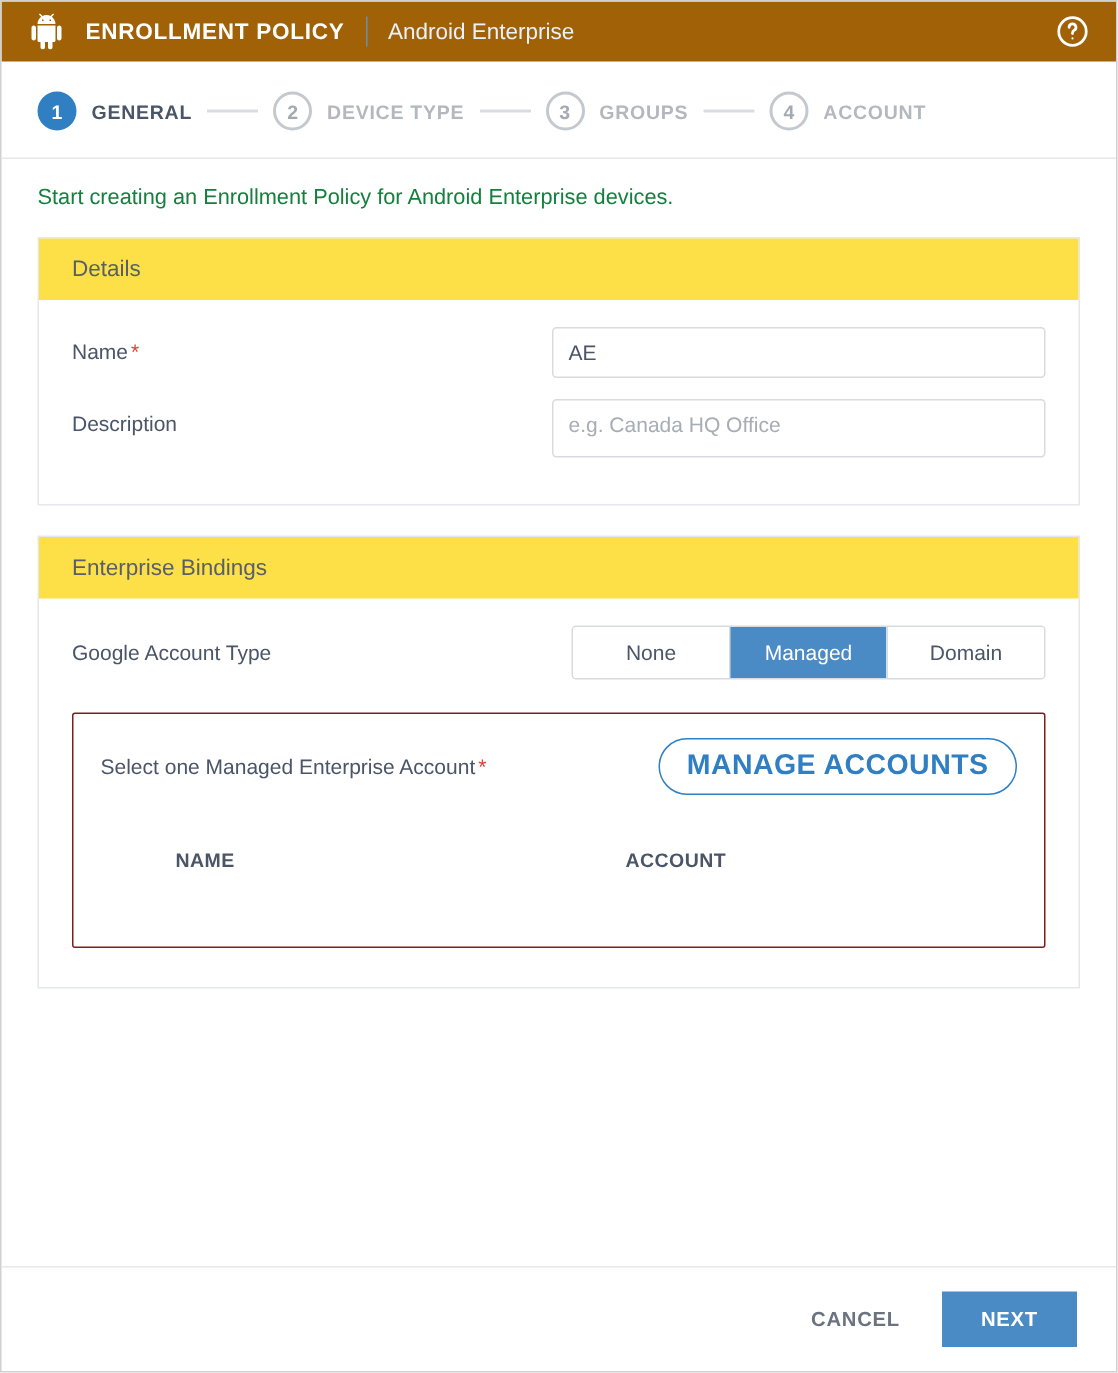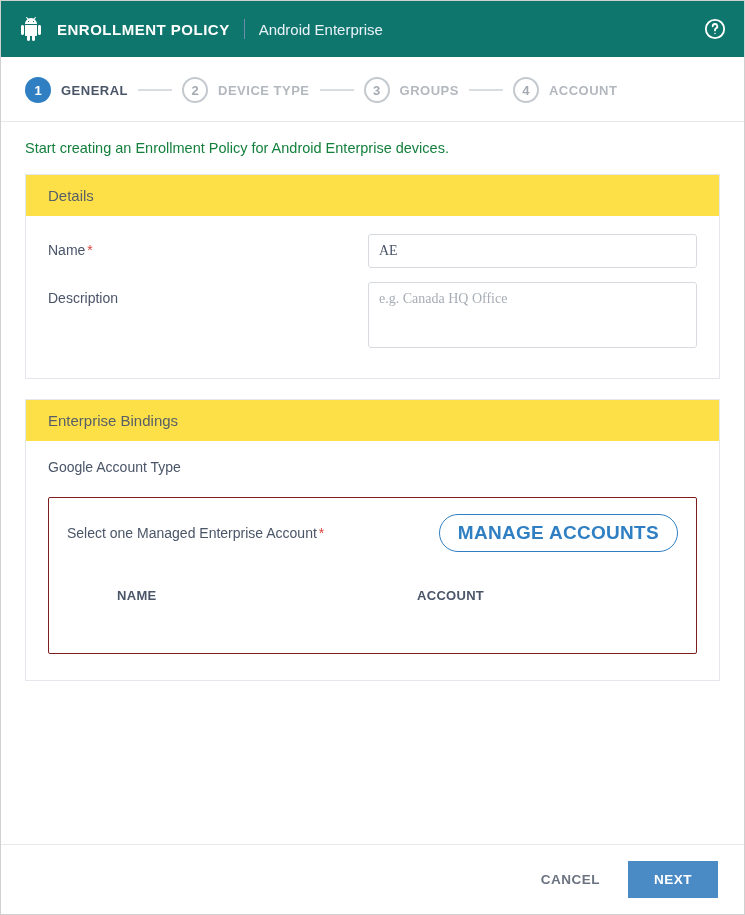--- a/index.html
+++ b/index.html
@@ -9,23 +9,23 @@
     width: 745px;
     height: 915px;
     overflow: hidden;
     color: #4a5568;
     display: flex;
     flex-direction: column;
     border: 1px solid #d0d0d0;
   }
   
   .header {
-    background: #0f766e;
+    background: #a16207;
     color: #fff;
-    height: 56px;
+    height: 40px;
     display: flex;
     align-items: center;
     padding: 0 18px;
     flex-shrink: 0;
   }
   .header .android-icon { width: 24px; height: 24px; margin-right: 14px; }
   .header .title-main { font-weight: 700; letter-spacing: 0.5px; font-size: 15px; }
   .header .title-sep { display:inline-block; width:1px; height:20px; background:#6a8db0; margin:0 14px; vertical-align:middle; }
   .header .title-sub { font-size: 15px; font-weight:400; color:#eaf2f9; }
   .header .spacer { flex: 1; }
@@ -63,33 +63,32 @@
     font-size:15px; color:#585f68;
   }
   .panel-body { padding:18px 22px 26px 22px; }
 
   .form-row { display:flex; align-items:flex-start; margin-bottom:14px; }
   .form-row:last-child { margin-bottom:0; }
   .form-label { width:320px; font-size:14px; color:#4a5568; padding-top:8px; }
   .req { color:#d9443a; margin-left:2px; }
   .form-control {
     flex:1;
-    font-family:Liberation Serif, serif;
   }
   .form-control input, .form-control textarea {
     width:100%;
     border:1px solid #d7dbe0;
     border-radius:3px;
     padding:8px 10px;
     font-size:14px;
     font-family:inherit;
     color:#4a5568;
     resize:none;
   }
-  .form-control textarea { height:66px; }
+  .form-control textarea { height:39px; }
   .form-control input::placeholder, .form-control textarea::placeholder { color:#a7adb5; }
 
   
   .segmented {
     display:flex;
     border:1px solid #d7dbe0;
     border-radius:3px;
     overflow:hidden;
     width:316px;
     margin-left:auto;
@@ -241,20 +240,27 @@
         </div>
       </div>
     </div>
   </div>
 
   <div class="panel">
     <div class="panel-header">Enterprise Bindings</div>
     <div class="panel-body">
       <div class="form-row" style="align-items:center;">
         <div class="form-label" style="padding-top:0;">Google Account Type</div>
+        <div class="form-control" style="display:flex; justify-content:flex-end;">
+          <div class="segmented">
+            <button>None</button>
+            <button class="selected">Managed</button>
+            <button>Domain</button>
+          </div>
+        </div>
       </div>
 
       <div class="inner-card">
         <div class="card-top">
           <div class="label">
             <span>Select one Managed Enterprise Account</span><span class="req">*</span>
           </div>
           <button class="manage-btn">MANAGE ACCOUNTS</button>
         </div>
 

